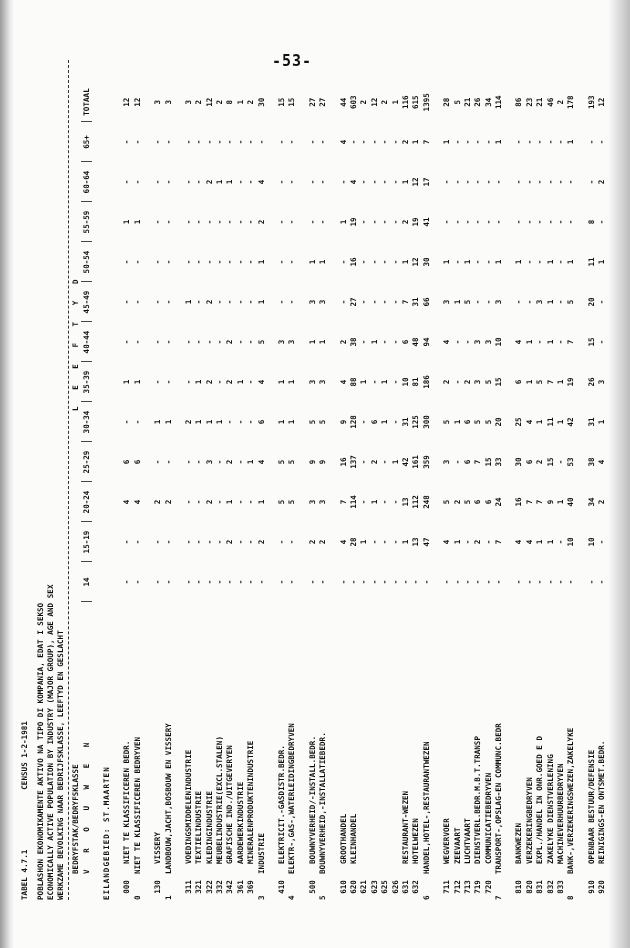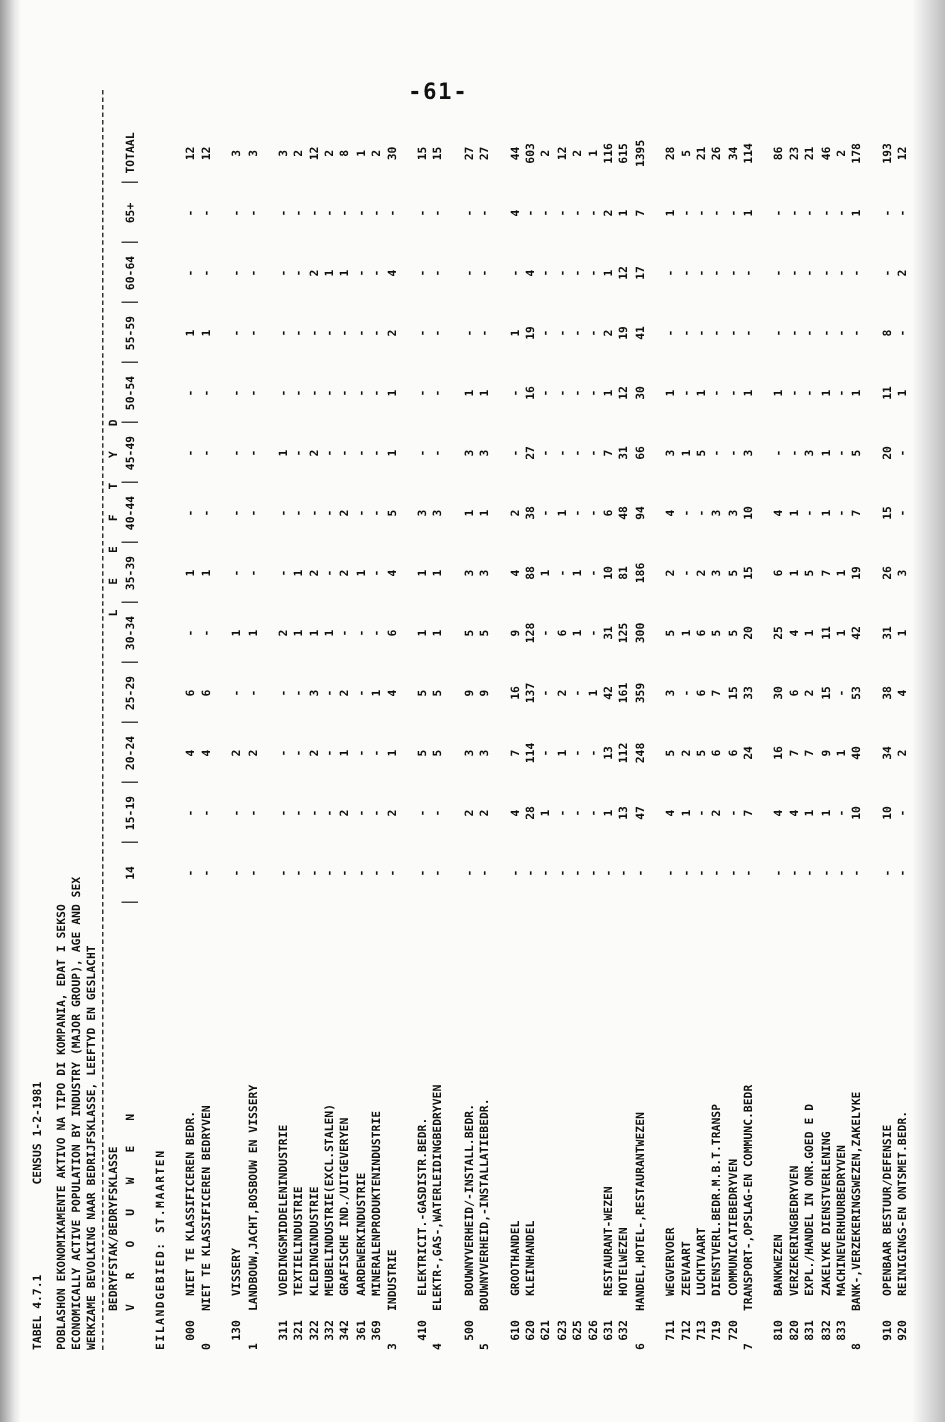--- a/index.html
+++ b/index.html
@@ -21,21 +21,21 @@
   .sep { border-left:1px solid #444; }
   .spacer td { height:10px; }
   .region { letter-spacing:1px; }
   .spaced { letter-spacing:6px; }
 </style>
 </head>
 <body>
 
 <div class="left-shadow"></div>
 <div class="right-edge"></div>
-<div class="page-number">-61-</div>
+<div class="page-number">-53-</div>
 
 <div class="sheet">
   <div class="title-row">
     <span>TABEL 4.7.1</span>
     <span>CENSUS 1-2-1981</span>
   </div>
   <div style="height:6px"></div>
   <div class="hdr-line">POBLASHON EKONOMIKAMENTE AKTIVO NA TIPO DI KOMPANIA, EDAT I SEKSO</div>
   <div class="hdr-line">ECONOMICALLY ACTIVE POPULATION BY INDUSTRY (MAJOR GROUP), AGE AND SEX</div>
   <div class="hdr-line">WERKZAME BEVOLKING NAAR BEDRIJFSKLASSE, LEEFTYD EN GESLACHT</div>

